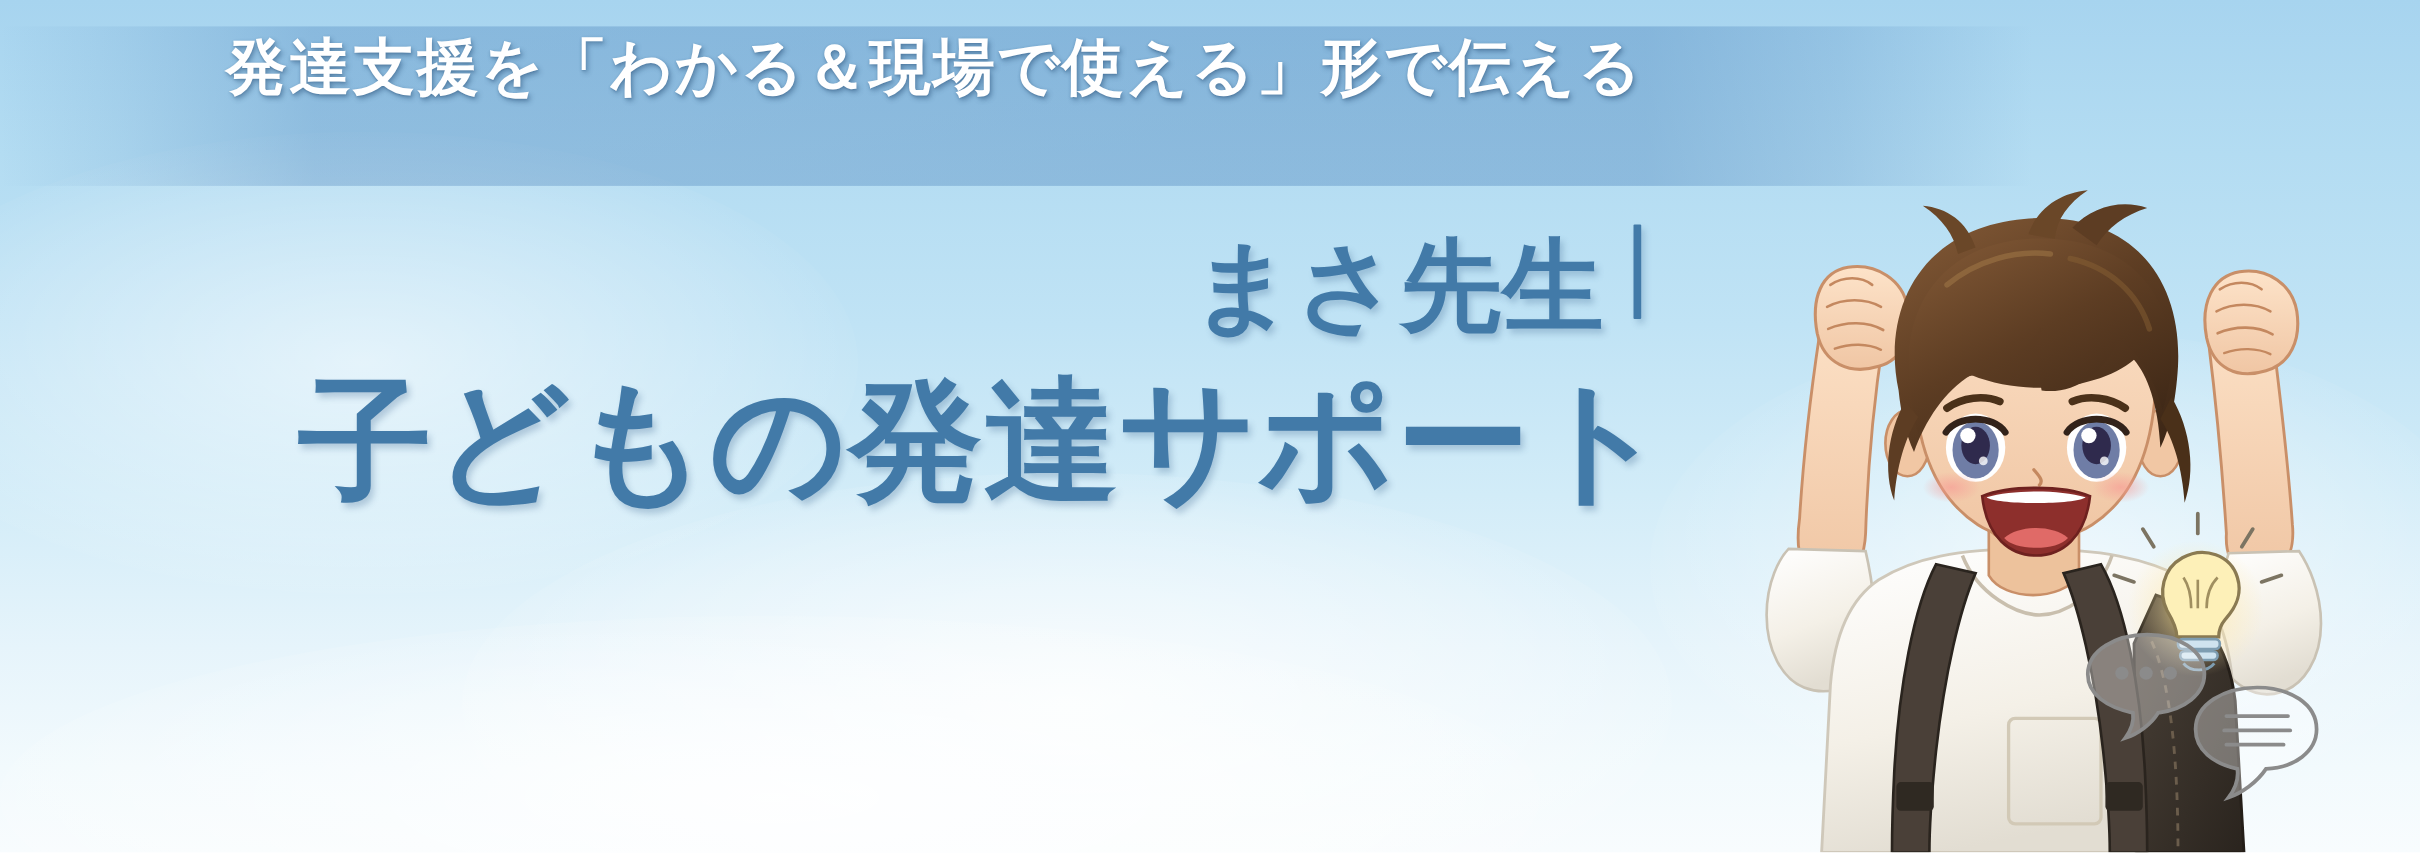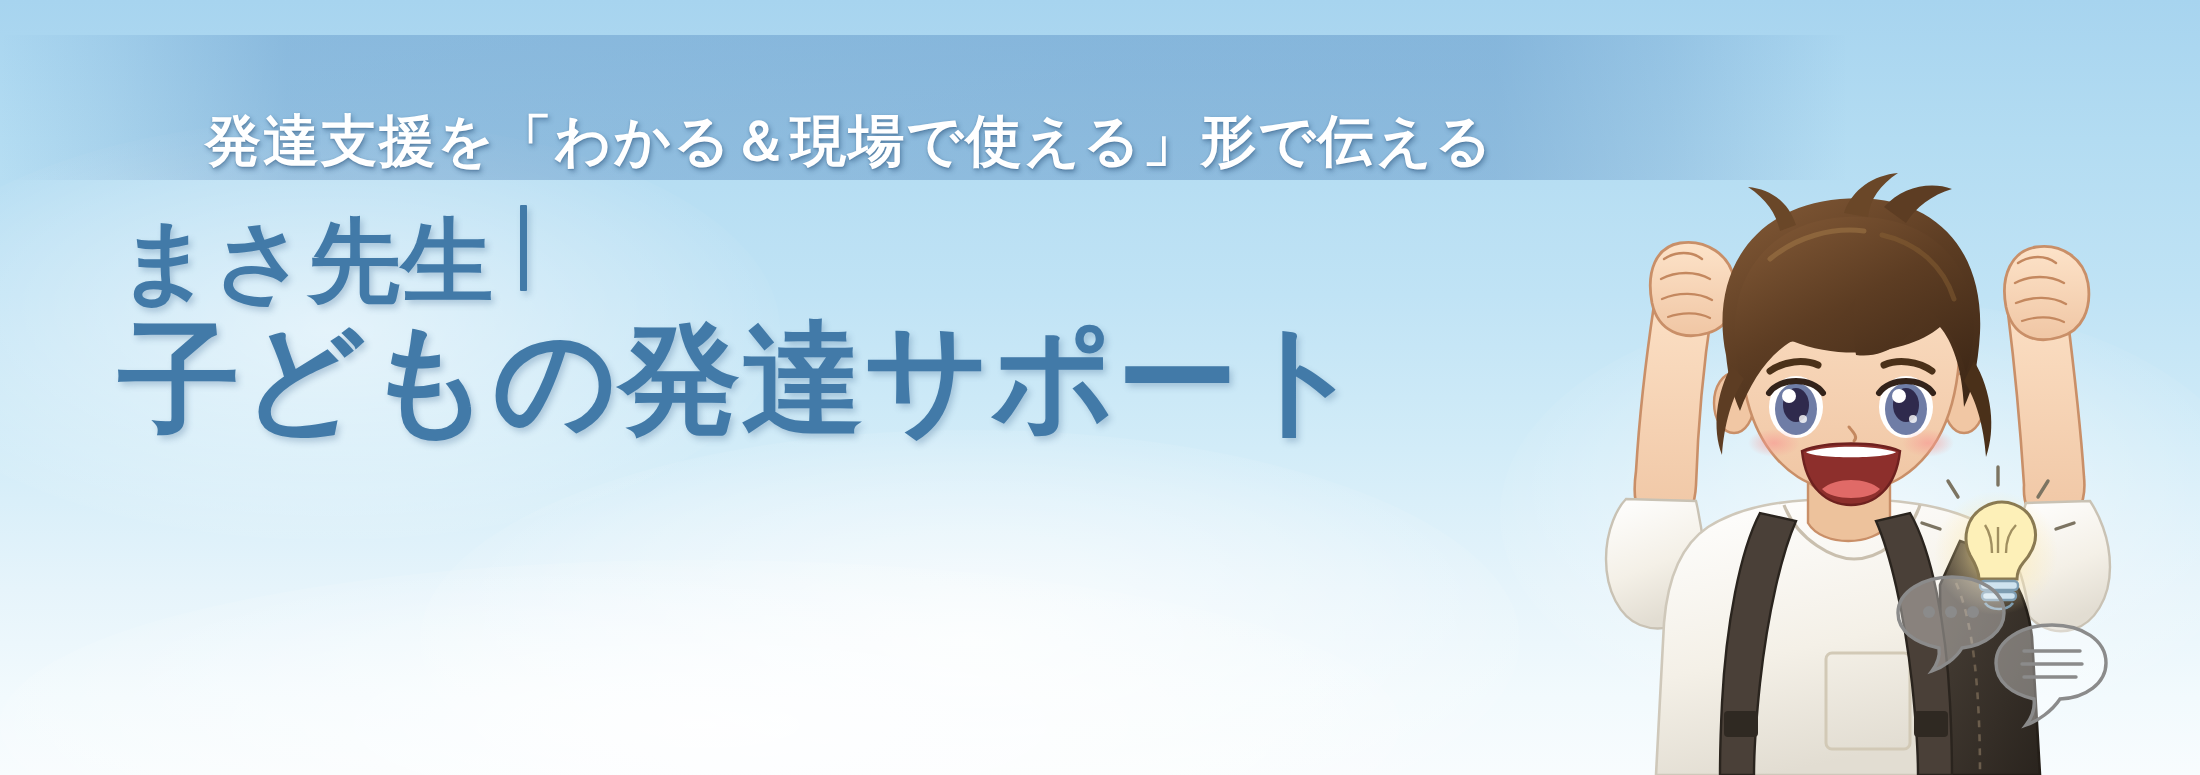--- a/index.html
+++ b/index.html
@@ -47,33 +47,33 @@
   .cloud-d {
     left: 0px; top: 560px;
     width: 1400px; height: 330px;
     background: radial-gradient(ellipse at center, rgba(255,255,255,0.85) 0%, rgba(255,255,255,0.35) 50%, rgba(255,255,255,0) 80%);
   }
 
   
   #tagline-band {
     position: absolute;
     left: 0;
-    top: 35px;
+    top: 24px;
     width: 2200px;
     height: 145px;
     background: linear-gradient(to right,
         rgba(63,120,180,0) 0%,
         rgba(63,120,180,0.10) 5%,
         rgba(63,120,180,0.30) 13%,
         rgba(63,120,180,0.34) 50%,
         rgba(63,120,180,0.34) 68%,
         rgba(63,120,180,0.20) 76%,
         rgba(63,120,180,0) 84%);
     display: flex;
-    align-items: flex-end;
+    align-items: flex-start;
   }
   #tagline-text {
     margin-left: 205px;
     color: #ffffff;
     font-size: 56px;
     font-weight: 700;
     letter-spacing: 2px;
     white-space: nowrap;
     text-shadow: 2px 3px 5px rgba(40,80,120,0.45),
                  0 1px 2px rgba(40,80,120,0.35);
@@ -85,20 +85,21 @@
     left: 118px;
     top: 205px;
     width: 1400px;
   }
   .headline-row {
     display: flex;
     align-items: baseline;
     color: #427aa8;
     white-space: nowrap;
     text-shadow: 3px 4px 6px rgba(70,110,150,0.30);
+    justify-content: flex-end;
   }
   #headline-line1 {
     font-size: 92px;
     font-weight: 700;
     letter-spacing: 1px;
     line-height: 1.22;
   }
   #headline-sep {
     display: inline-block;
     width: 7px;
@@ -108,22 +109,21 @@
     position: relative;
     top: -2px;
     border-radius: 1px;
     box-shadow: 3px 4px 6px rgba(70,110,150,0.28);
   }
   #headline-line2 {
     font-size: 122px;
     font-weight: 700;
     letter-spacing: 1px;
     line-height: 1.12;
-    margin-top: 4px;
-    font-family: Liberation Mono, monospace;
+    margin-top: 16px;
   }
 
   
   #illustration {
     position: absolute;
     right: 0;
     bottom: 0;
     width: 760px;
     height: 620px;
     pointer-events: none;

